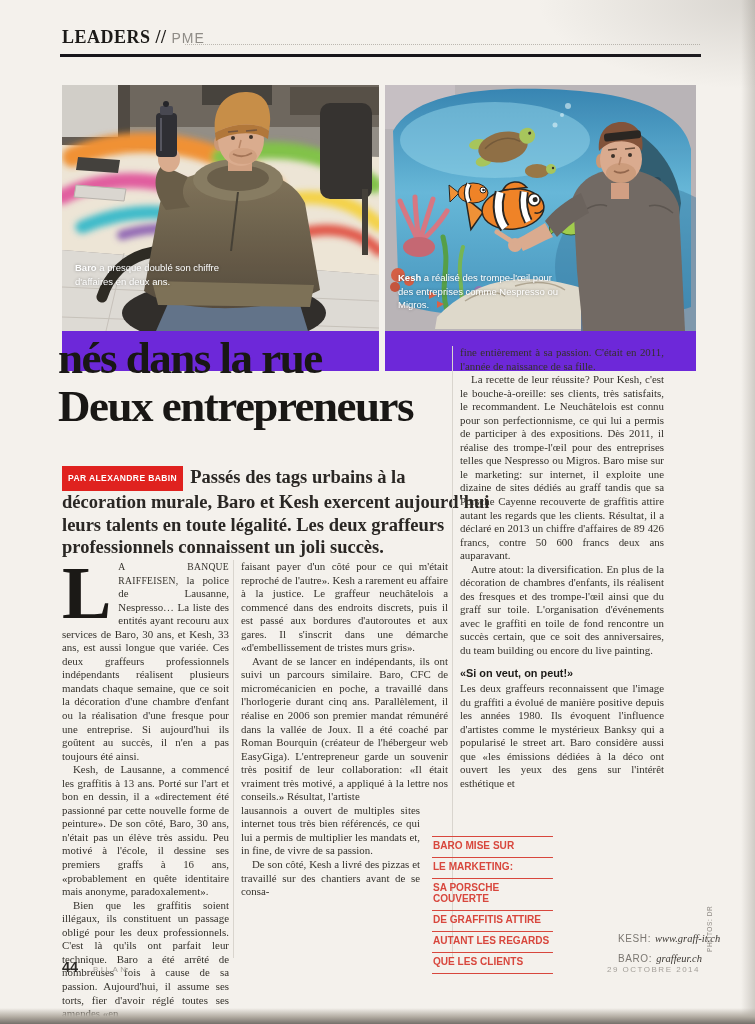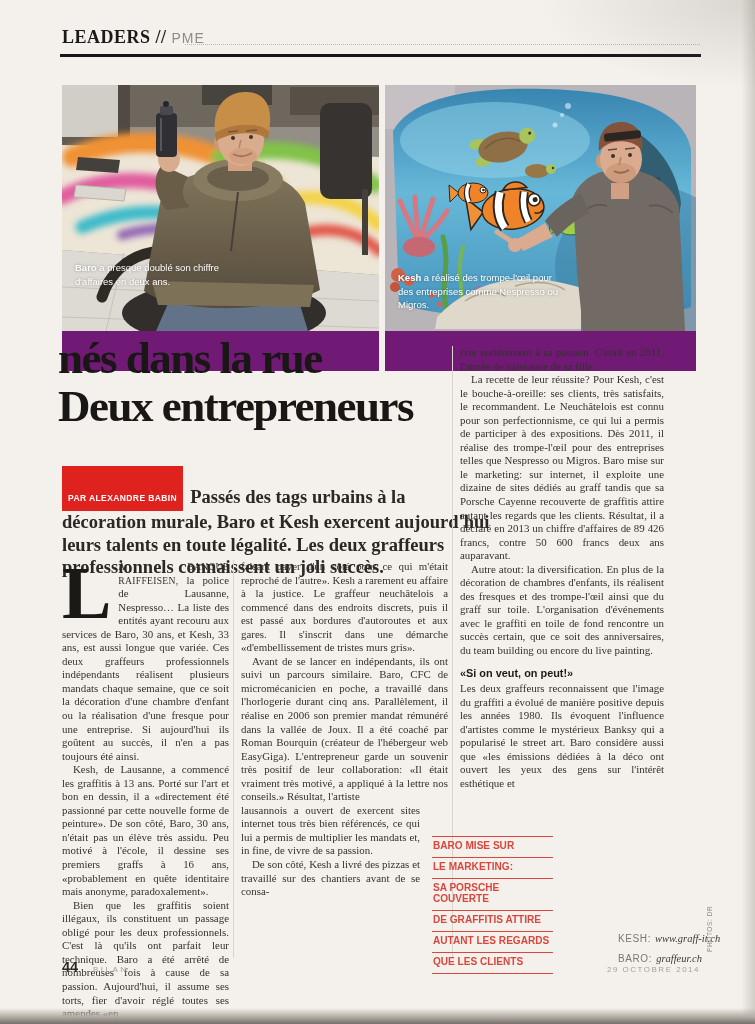--- a/index.html
+++ b/index.html
@@ -14,39 +14,39 @@
     background:radial-gradient(ellipse at top right,rgba(120,115,108,.22),rgba(120,115,108,0) 70%);pointer-events:none;}
 
   
   .kicker{position:absolute;left:62px;top:27px;white-space:nowrap;}
   .kicker-main{font-family:"Liberation Serif",serif;font-weight:bold;font-size:18px;color:#1c1a18;letter-spacing:.5px;}
   .kicker-sub{font-family:"Liberation Sans",sans-serif;font-size:14px;color:#8f8c87;letter-spacing:1px;margin-left:5px;}
   .kicker-dotted{position:absolute;left:185px;top:44px;width:515px;border-top:1px dotted #bcb8b1;}
   .header-rule{position:absolute;left:60px;top:54px;width:641px;height:3px;background:#17151a;}
 
   
-  .photo{position:absolute;top:85px;height:286px;overflow:hidden;background:#701a75;}
+  .photo{position:absolute;top:85px;height:286px;overflow:hidden;background:#6d28d9;}
   .photo svg{display:block;}
   .photo-left{left:62px;width:317px;}
   .photo-right{left:385px;width:311px;}
   .photo-caption{position:absolute;left:13px;width:165px;color:#fff;
     font-family:"Liberation Sans",sans-serif;font-size:9.5px;line-height:13.5px;
     text-shadow:0 0 3px rgba(40,40,40,.45);}
   .photo-caption b{font-weight:bold;}
   .photo-left .photo-caption{top:176px;}
   .photo-right .photo-caption{top:186px;}
 
   
   .headline{position:absolute;left:58px;top:334px;width:420px;
     font-weight:bold;color:#191715;font-size:45px;line-height:48px;letter-spacing:-1.5px;}
   .lead{position:absolute;left:62px;top:447px;width:428px;
     font-weight:bold;color:#2a2724;font-size:18.5px;line-height:22.5px;}
   .byline-box{display:inline-block;background:#e0221f;color:#fff;
     font-family:"Liberation Sans",sans-serif;font-weight:bold;font-size:8.5px;
-    letter-spacing:.4px;padding:21px 6px 2px 6px;vertical-align:2px;margin-right:7px;}
+    letter-spacing:.4px;padding:1px 6px 2px 6px;vertical-align:2px;margin-right:7px;}
 
   
   .col{position:absolute;color:#34312b;}
   .col p{margin:0;font-size:10.9px;line-height:13.55px;text-align:justify;text-indent:11px;}
   .col p.noindent{text-indent:0;}
   .col1{left:62px;top:560px;width:167px;}
   .col2{left:241px;top:560px;width:207px;}
   .col3{left:460px;top:346px;width:204px;}
   .dropcap{float:left;font-weight:bold;font-size:74px;line-height:60px;color:#1b1916;margin:3px 7px 0 0;}
   .smallcaps{font-size:9.6px;letter-spacing:.3px;}
@@ -275,26 +275,26 @@
 
   <div class="col col1">
     <p class="noindent"><span class="dropcap">L</span><span class="smallcaps">A BANQUE RAIFFEISEN,</span><span> la police de Lausanne, Nespresso… La liste des entités ayant recouru aux services de Baro, 30 ans, et Kesh, 33 ans, est aussi longue que variée. Ces deux graffeurs professionnels indépendants réalisent plusieurs mandats chaque semaine, que ce soit la décoration d'une chambre d'enfant ou la réalisation d'une fresque pour une entreprise. Si aujourd'hui ils goûtent au succès, il n'en a pas toujours été ainsi.</span></p>
     <p>Kesh, de Lausanne, a commencé les graffitis à 13 ans. Porté sur l'art et bon en dessin, il a «directement été passionné par cette nouvelle forme de peinture». De son côté, Baro, 30 ans, n'était pas un élève très assidu. Peu motivé à l'école, il dessine ses premiers graffs à 16 ans, «probablement en quête identitaire mais anonyme, paradoxalement».</p>
     <p>Bien que les graffitis soient illégaux, ils constituent un passage obligé pour les deux professionnels. C'est là qu'ils ont parfait leur technique. Baro a été arrêté de nombreuses fois à cause de sa passion. Aujourd'hui, il assume ses torts, fier d'avoir réglé toutes ses amendes «en</p>
   </div>
 
   <div class="col col2">
     <p class="noindent">faisant payer d'un côté pour ce qui m'était reproché de l'autre». Kesh a rarement eu affaire à la justice. Le graffeur neuchâtelois a commencé dans des endroits discrets, puis il est passé aux bordures d'autoroutes et aux gares. Il s'inscrit dans une démarche «d'embellissement de tristes murs gris».</p>
     <p>Avant de se lancer en indépendants, ils ont suivi un parcours similaire. Baro, CFC de micromécanicien en poche, a travaillé dans l'horlogerie durant cinq ans. Parallèlement, il réalise en 2006 son premier mandat rémunéré dans la vallée de Joux. Il a été coaché par Roman Bourquin (créateur de l'hébergeur web EasyGiga). L'entrepreneur garde un souvenir très positif de leur collaboration: «Il était vraiment très motivé, a appliqué à la lettre nos conseils.» Résultat, l'artiste</p>
-    <p class="noindent narrow">lausannois a ouvert de exercent sites internet tous très bien référencés, ce qui lui a permis de multiplier les mandats et, in fine, de vivre de sa passion.</p>
+    <p class="noindent narrow">lausannois a ouvert de multiples sites internet tous très bien référencés, ce qui lui a permis de multiplier les mandats et, in fine, de vivre de sa passion.</p>
     <p class="narrow">De son côté, Kesh a livré des pizzas et travaillé sur des chantiers avant de se consa-</p>
   </div>
 
   <div class="col col3">
-    <p class="noindent">crer entièrement à sa passion. C'était en 2011, l'année de naissance de sa fille.</p>
+    <p class="noindent">fine entièrement à sa passion. C'était en 2011, l'année de naissance de sa fille.</p>
     <p>La recette de leur réussite? Pour Kesh, c'est le bouche-à-oreille: ses clients, très satisfaits, le recommandent. Le Neuchâtelois est connu pour son perfectionnisme, ce qui lui a permis de participer à des expositions. Dès 2011, il réalise des trompe-l'œil pour des entreprises telles que Nespresso ou Migros. Baro mise sur le marketing: sur internet, il exploite une dizaine de sites dédiés au graff tandis que sa Porsche Cayenne recouverte de graffitis attire autant les regards que les clients. Résultat, il a déclaré en 2013 un chiffre d'affaires de 89 426 francs, contre 50 600 francs deux ans auparavant.</p>
     <p>Autre atout: la diversification. En plus de la décoration de chambres d'enfants, ils réalisent des fresques et des trompe-l'œil ainsi que du graff sur toile. L'organisation d'événements avec le graffiti en toile de fond rencontre un succès certain, que ce soit des anniversaires, du team building ou encore du live painting.</p>
     <p class="subhead">«Si on veut, on peut!»</p>
     <p class="noindent">Les deux graffeurs reconnaissent que l'image du graffiti a évolué de manière positive depuis les années 1980. Ils évoquent l'influence d'artistes comme le mystérieux Banksy qui a popularisé le street art. Baro considère aussi que «les émissions dédiées à la déco ont ouvert les yeux des gens sur l'intérêt esthétique et</p>
   </div>
 
   <div class="pullquote">
     <div class="pq-row">BARO MISE SUR</div>
     <div class="pq-row">LE MARKETING:</div>
     <div class="pq-row">SA PORSCHE COUVERTE</div>

